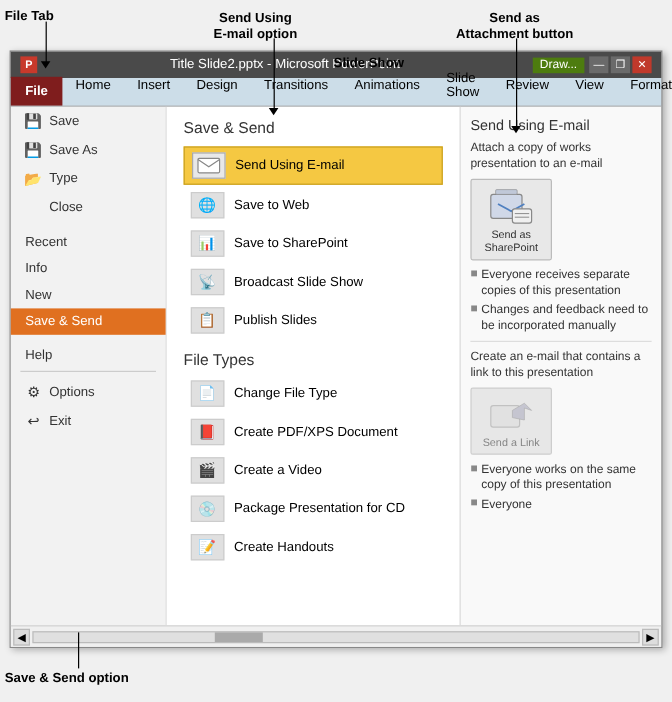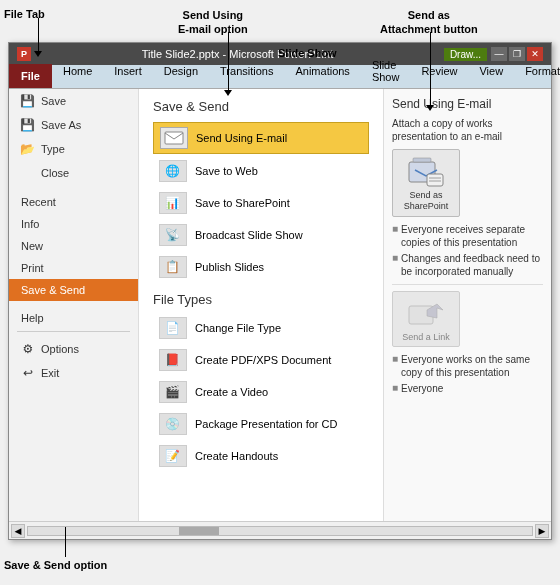--- a/index.html
+++ b/index.html
@@ -97,23 +97,20 @@
         <div style="height:6px;"></div>
         <div class="sidebar-item">
           <span>Recent</span>
         </div>
         <div class="sidebar-item">
           <span>Info</span>
         </div>
         <div class="sidebar-item">
           <span>New</span>
         </div>
-        <div class="sidebar-item">
-          <span>Print</span>
-        </div>
         <div class="sidebar-item active">
           <span>Save &amp; Send</span>
         </div>
         <div style="height:6px;"></div>
         <div class="sidebar-item">
           <span>Help</span>
         </div>
         <div style="height:4px; border-top:1px solid #ccc; margin:2px 8px;"></div>
         <div class="sidebar-item">
           <span class="si-icon">⚙</span>
@@ -208,20 +205,21 @@
             <span style="font-size:10px; color:#333; line-height:1.3;">Everyone receives separate copies of this presentation</span>
           </div>
           <div style="display:flex; gap:3px;">
             <span style="font-size:10px; color:#888;">■</span>
             <span style="font-size:10px; color:#333; line-height:1.3;">Changes and feedback need to be incorporated manually</span>
           </div>
         </div>
 
         <div style="border-top:1px solid #ddd; margin:6px 0;"></div>
 
+        <div style="font-size:10px; color:#333; line-height:1.3; margin-bottom:6px;">Create an e-mail that contains a link to this presentation</div>
 
         <div style="width:68px; display:flex; flex-direction:column; align-items:center; cursor:default; border:1px solid #bbb; background:#e0e0e0; padding:4px; border-radius:2px; opacity:0.7; margin-bottom:6px;">
           <div style="width:42px; height:36px; display:flex; align-items:center; justify-content:center;">
             <svg width="38" height="32" viewBox="0 0 38 32">
               <rect x="2" y="8" width="24" height="18" rx="2" fill="#d8d8d8" stroke="#aaa" stroke-width="1"></rect>
               <path d="M20 12 L30 6 L36 12 L30 10 L30 20 L20 18 Z" fill="#b0b0c0" stroke="#888" stroke-width="0.5"></path>
             </svg>
           </div>
           <div style="font-size:9px; text-align:center; line-height:1.2; color:#555;">Send a Link</div>
         </div>

